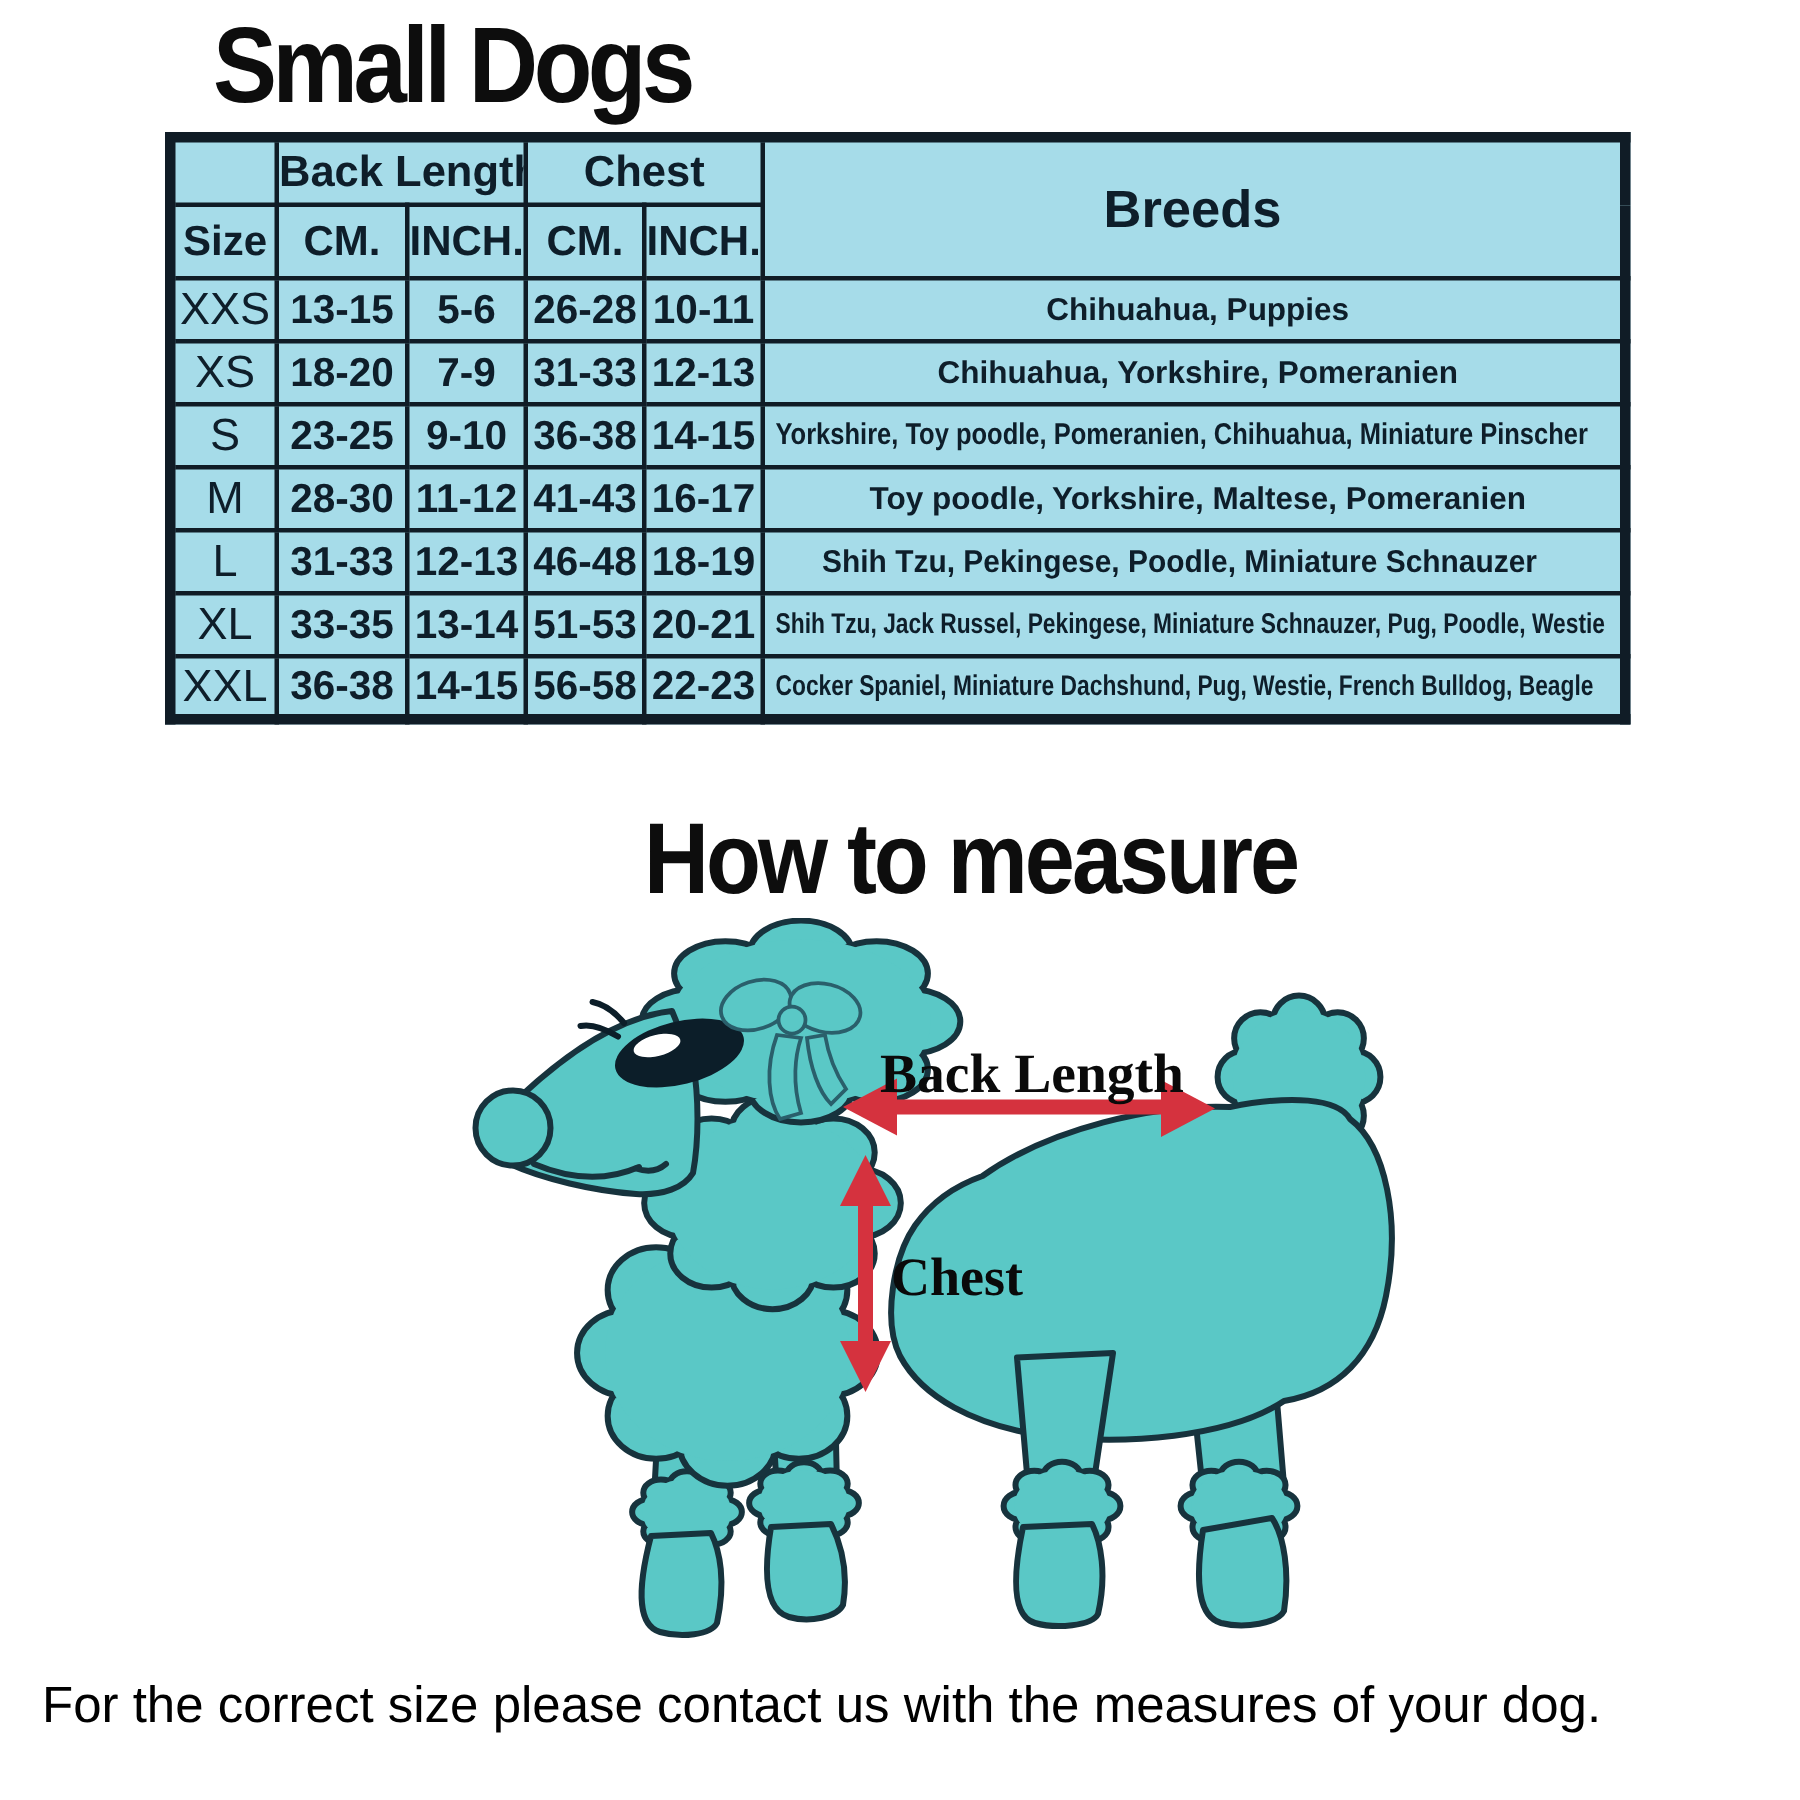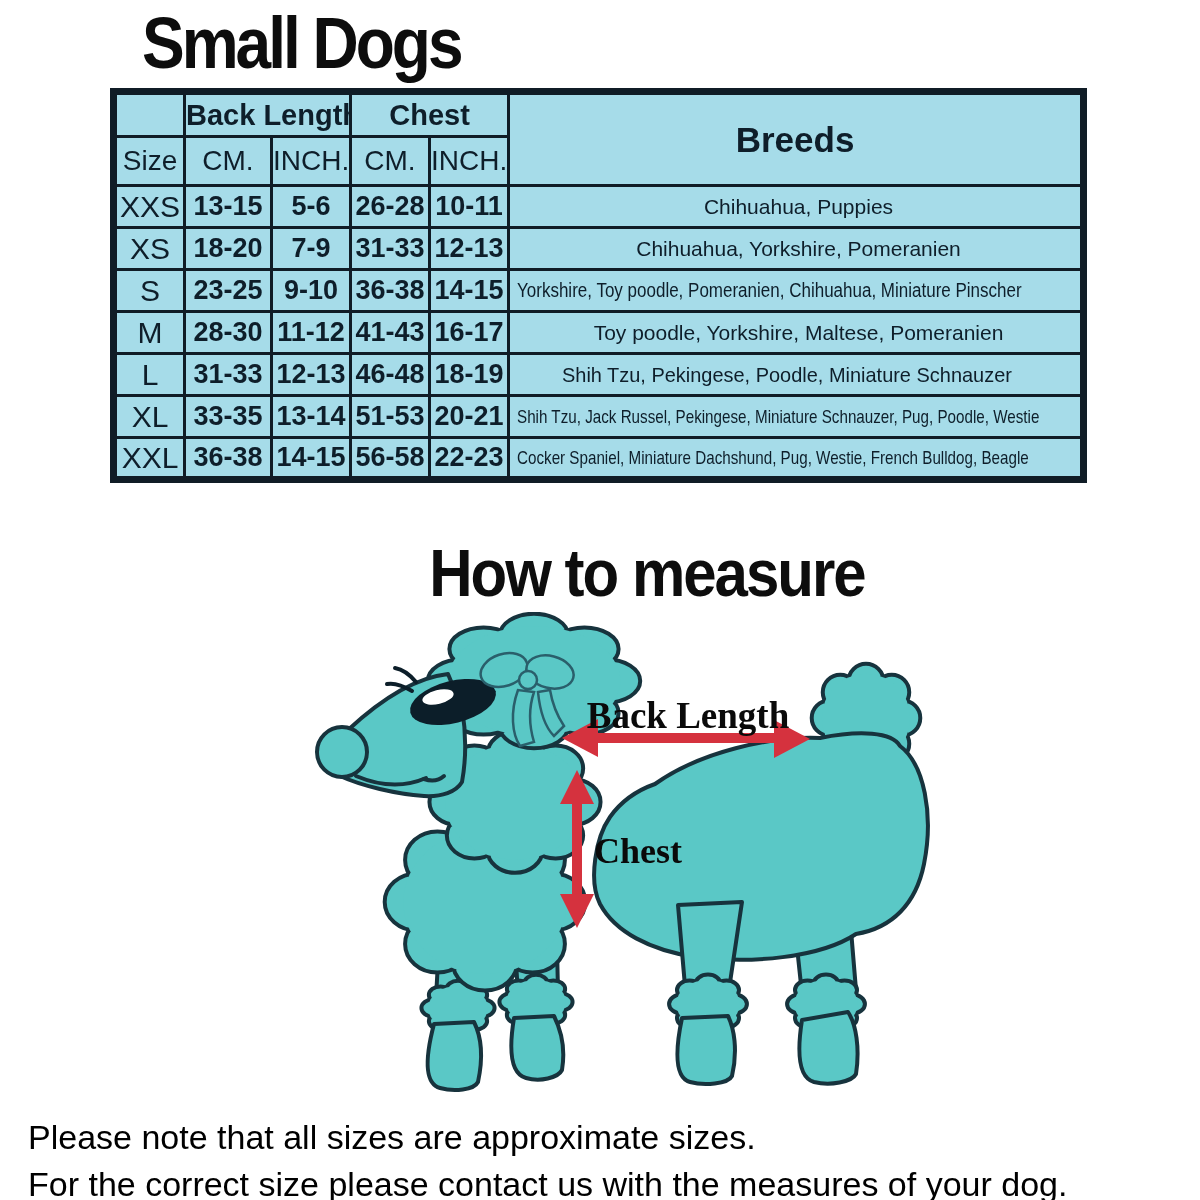--- a/index.html
+++ b/index.html
@@ -24,24 +24,24 @@
   }
   table.size-table td{
     border:3px solid #101c26;color:#0e1e2a;text-align:center;
     vertical-align:middle;padding:0;overflow:hidden;white-space:nowrap;
   }
   tr.r-group{height:45px}
   tr.r-sub{height:49px}
   tr.r-data{height:42px}
   .group-h{font-size:29px;font-weight:bold;}
   .breeds-h{font-size:35px;font-weight:bold;}
-  .sub-h{font-size:28px;font-weight:normal;color:#d8404f;}
+  .sub-h{font-size:28px;font-weight:bold;color:#d8404f;}
   .size-c{font-size:30px;font-weight:normal;}
   .num-c{font-size:27px;font-weight:bold;}
-  .breeds-c{font-size:21px;font-weight:normal;text-align:center;padding-left:7px !important;}
+  .breeds-c{font-size:21px;font-weight:bold;text-align:center;padding-left:7px !important;}
   .breeds-c span{display:inline-block;transform-origin:left center;white-space:nowrap;}
   .fs-20{font-size:20px}
   .fs-19{font-size:19px}
   .cond-95 span{transform:scaleX(.95)}
   .cond-85 span{transform:scaleX(.85)}
   .cond-80 span{transform:scaleX(.80)}
   .dog-wrap{position:absolute;left:300px;top:612px;width:690px;height:492px;}
   .dog-shape{fill:#5ac8c6;stroke:#17333d;stroke-width:4;stroke-linejoin:round;}
   #pom circle{fill:#5ac8c6;stroke:#17333d;stroke-width:4;vector-effect:non-scaling-stroke;}
   #pom circle.cover{stroke:none;}
@@ -224,15 +224,14 @@
   <g>
     <polygon class="arrow" points="277,158 260,192 294,192"></polygon>
     <rect class="arrow" x="272" y="188" width="10" height="96"></rect>
     <polygon class="arrow" points="277,316 260,282 294,282"></polygon>
   </g>
   <text class="measure-label" x="388" y="116" font-size="37" text-anchor="middle">Back Length</text>
   <text class="measure-label" x="294" y="251" font-size="36" text-anchor="start">Chest</text>
 </svg>
 
 <div class="notes">
-  <div>Please note that all sizes are approximate sizes.</div>
   <div>For the correct size please contact us with the measures of your dog.</div>
 </div>
 
 </body></html>

